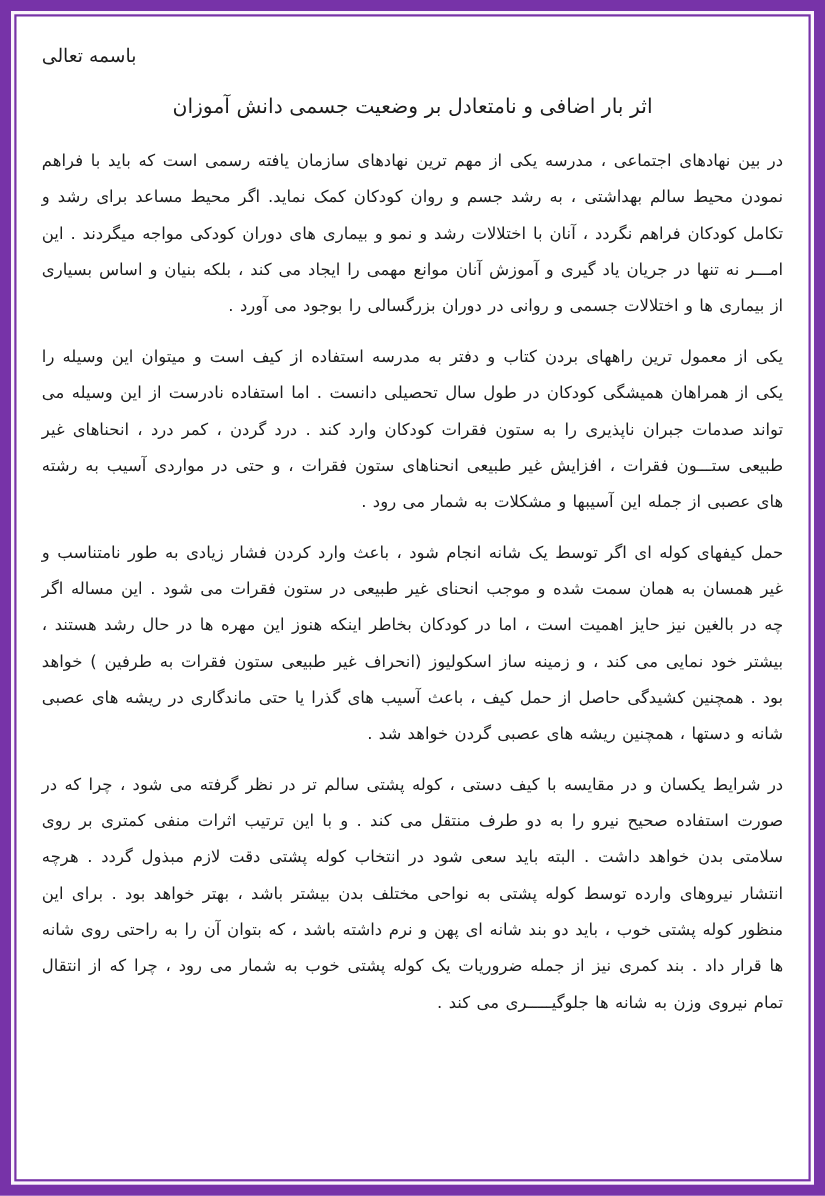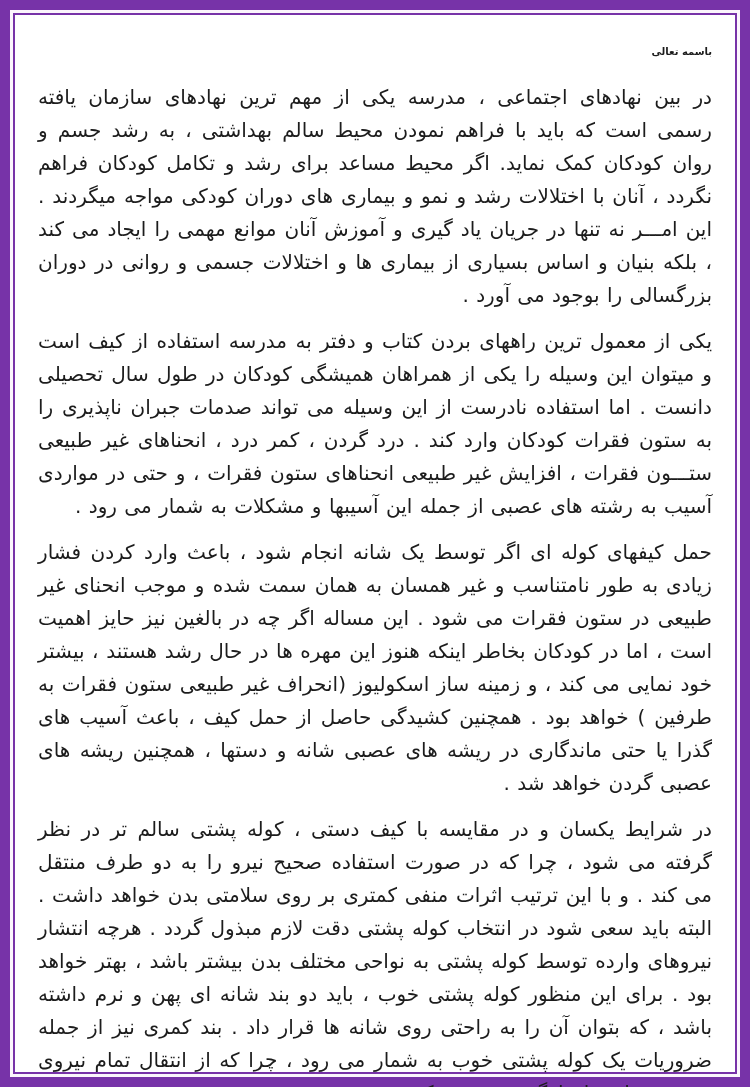--- a/index.html
+++ b/index.html
@@ -39,48 +39,48 @@
   }
   .content{
     position:absolute;
     inset:15px;
     box-sizing:border-box;
     padding:20px 23px 0 23px;
     direction:rtl;
     unicode-bidi:embed;
   }
   .basmala{
-    text-align:right;
-    font-size:10px;
+    text-align:left;
+    font-size:17px;
     line-height:33px;
     margin:0 0 13px 0;
-    font-weight:bold;
   }
   .doc-title{
     text-align:center;
     font-size:18.5px;
     font-weight:normal;
     line-height:34px;
     margin:0 0 15px 0;
   }
   .para{
-    font-size:20px;
+    font-size:15px;
     line-height:33px;
     text-align:justify;
     margin:0 0 13px 0;
     word-spacing:1px;
   }
 </style>
 </head>
 <body>
 
 <div class="frame-outer"></div>
 <div class="frame-inner"></div>
 
 <div class="content">
   <p class="basmala">باسمه تعالی</p>
+  <p class="doc-title">اثر بار اضافی و نامتعادل بر وضعیت جسمی دانش آموزان</p>
   <div>
       <p class="para">در بین نهادهای اجتماعی ، مدرسه یکی از مهم ترین نهادهای سازمان یافته رسمی است که باید با فراهم نمودن محیط سالم بهداشتی ، به رشد جسم و روان کودکان کمک نماید. اگر محیط مساعد برای رشد و تکامل کودکان فراهم نگردد ، آنان با اختلالات رشد و نمو و بیماری های دوران کودکی مواجه میگردند . این امـــر نه تنها در جریان یاد گیری و آموزش آنان موانع مهمی را ایجاد می کند ، بلکه بنیان و اساس بسیاری از بیماری ها و اختلالات جسمی و روانی در دوران بزرگسالی را بوجود می آورد .</p>
       <p class="para">یکی از معمول ترین راههای بردن کتاب و دفتر به مدرسه استفاده از کیف است  و میتوان این وسیله را یکی از همراهان همیشگی کودکان در طول سال تحصیلی دانست . اما استفاده نادرست از این وسیله می تواند صدمات جبران ناپذیری را به ستون فقرات کودکان وارد کند . درد گردن ، کمر درد ، انحناهای غیر طبیعی ستـــون فقرات ، افزایش غیر طبیعی انحناهای ستون فقرات ، و حتی در مواردی آسیب به رشته های عصبی از جمله این آسیبها و مشکلات به شمار می رود .</p>
       <p class="para">حمل کیفهای کوله ای اگر توسط یک شانه انجام شود ، باعث وارد کردن فشار زیادی به طور نامتناسب و غیر همسان به همان سمت شده و موجب انحنای غیر طبیعی در ستون فقرات می شود . این مساله اگر چه در بالغین نیز حایز اهمیت است ، اما در کودکان بخاطر اینکه هنوز این مهره ها در حال رشد هستند ، بیشتر خود نمایی می کند ، و زمینه ساز اسکولیوز (انحراف غیر طبیعی ستون فقرات به طرفین ) خواهد بود . همچنین کشیدگی حاصل از حمل کیف ، باعث آسیب های گذرا یا حتی ماندگاری در ریشه های عصبی شانه و دستها ، همچنین ریشه های عصبی گردن خواهد شد .</p>
       <p class="para">در شرایط یکسان و در مقایسه با کیف دستی ، کوله پشتی سالم تر در نظر گرفته می شود ، چرا که در صورت استفاده صحیح نیرو را به دو طرف منتقل می کند . و با این ترتیب اثرات منفی کمتری بر روی سلامتی بدن خواهد داشت . البته باید سعی شود در انتخاب کوله پشتی دقت لازم مبذول گردد . هرچه انتشار نیروهای وارده توسط کوله پشتی به نواحی مختلف بدن بیشتر باشد ، بهتر خواهد بود . برای این منظور کوله پشتی خوب ، باید دو بند شانه ای پهن و نرم داشته باشد ، که بتوان آن را به راحتی روی شانه ها قرار داد . بند کمری نیز از جمله ضروریات یک کوله پشتی خوب به شمار می رود ، چرا که از انتقال تمام نیروی وزن به شانه ها جلوگیـــــری می کند .</p>
     </div>
 </div>
 
 </body></html>

